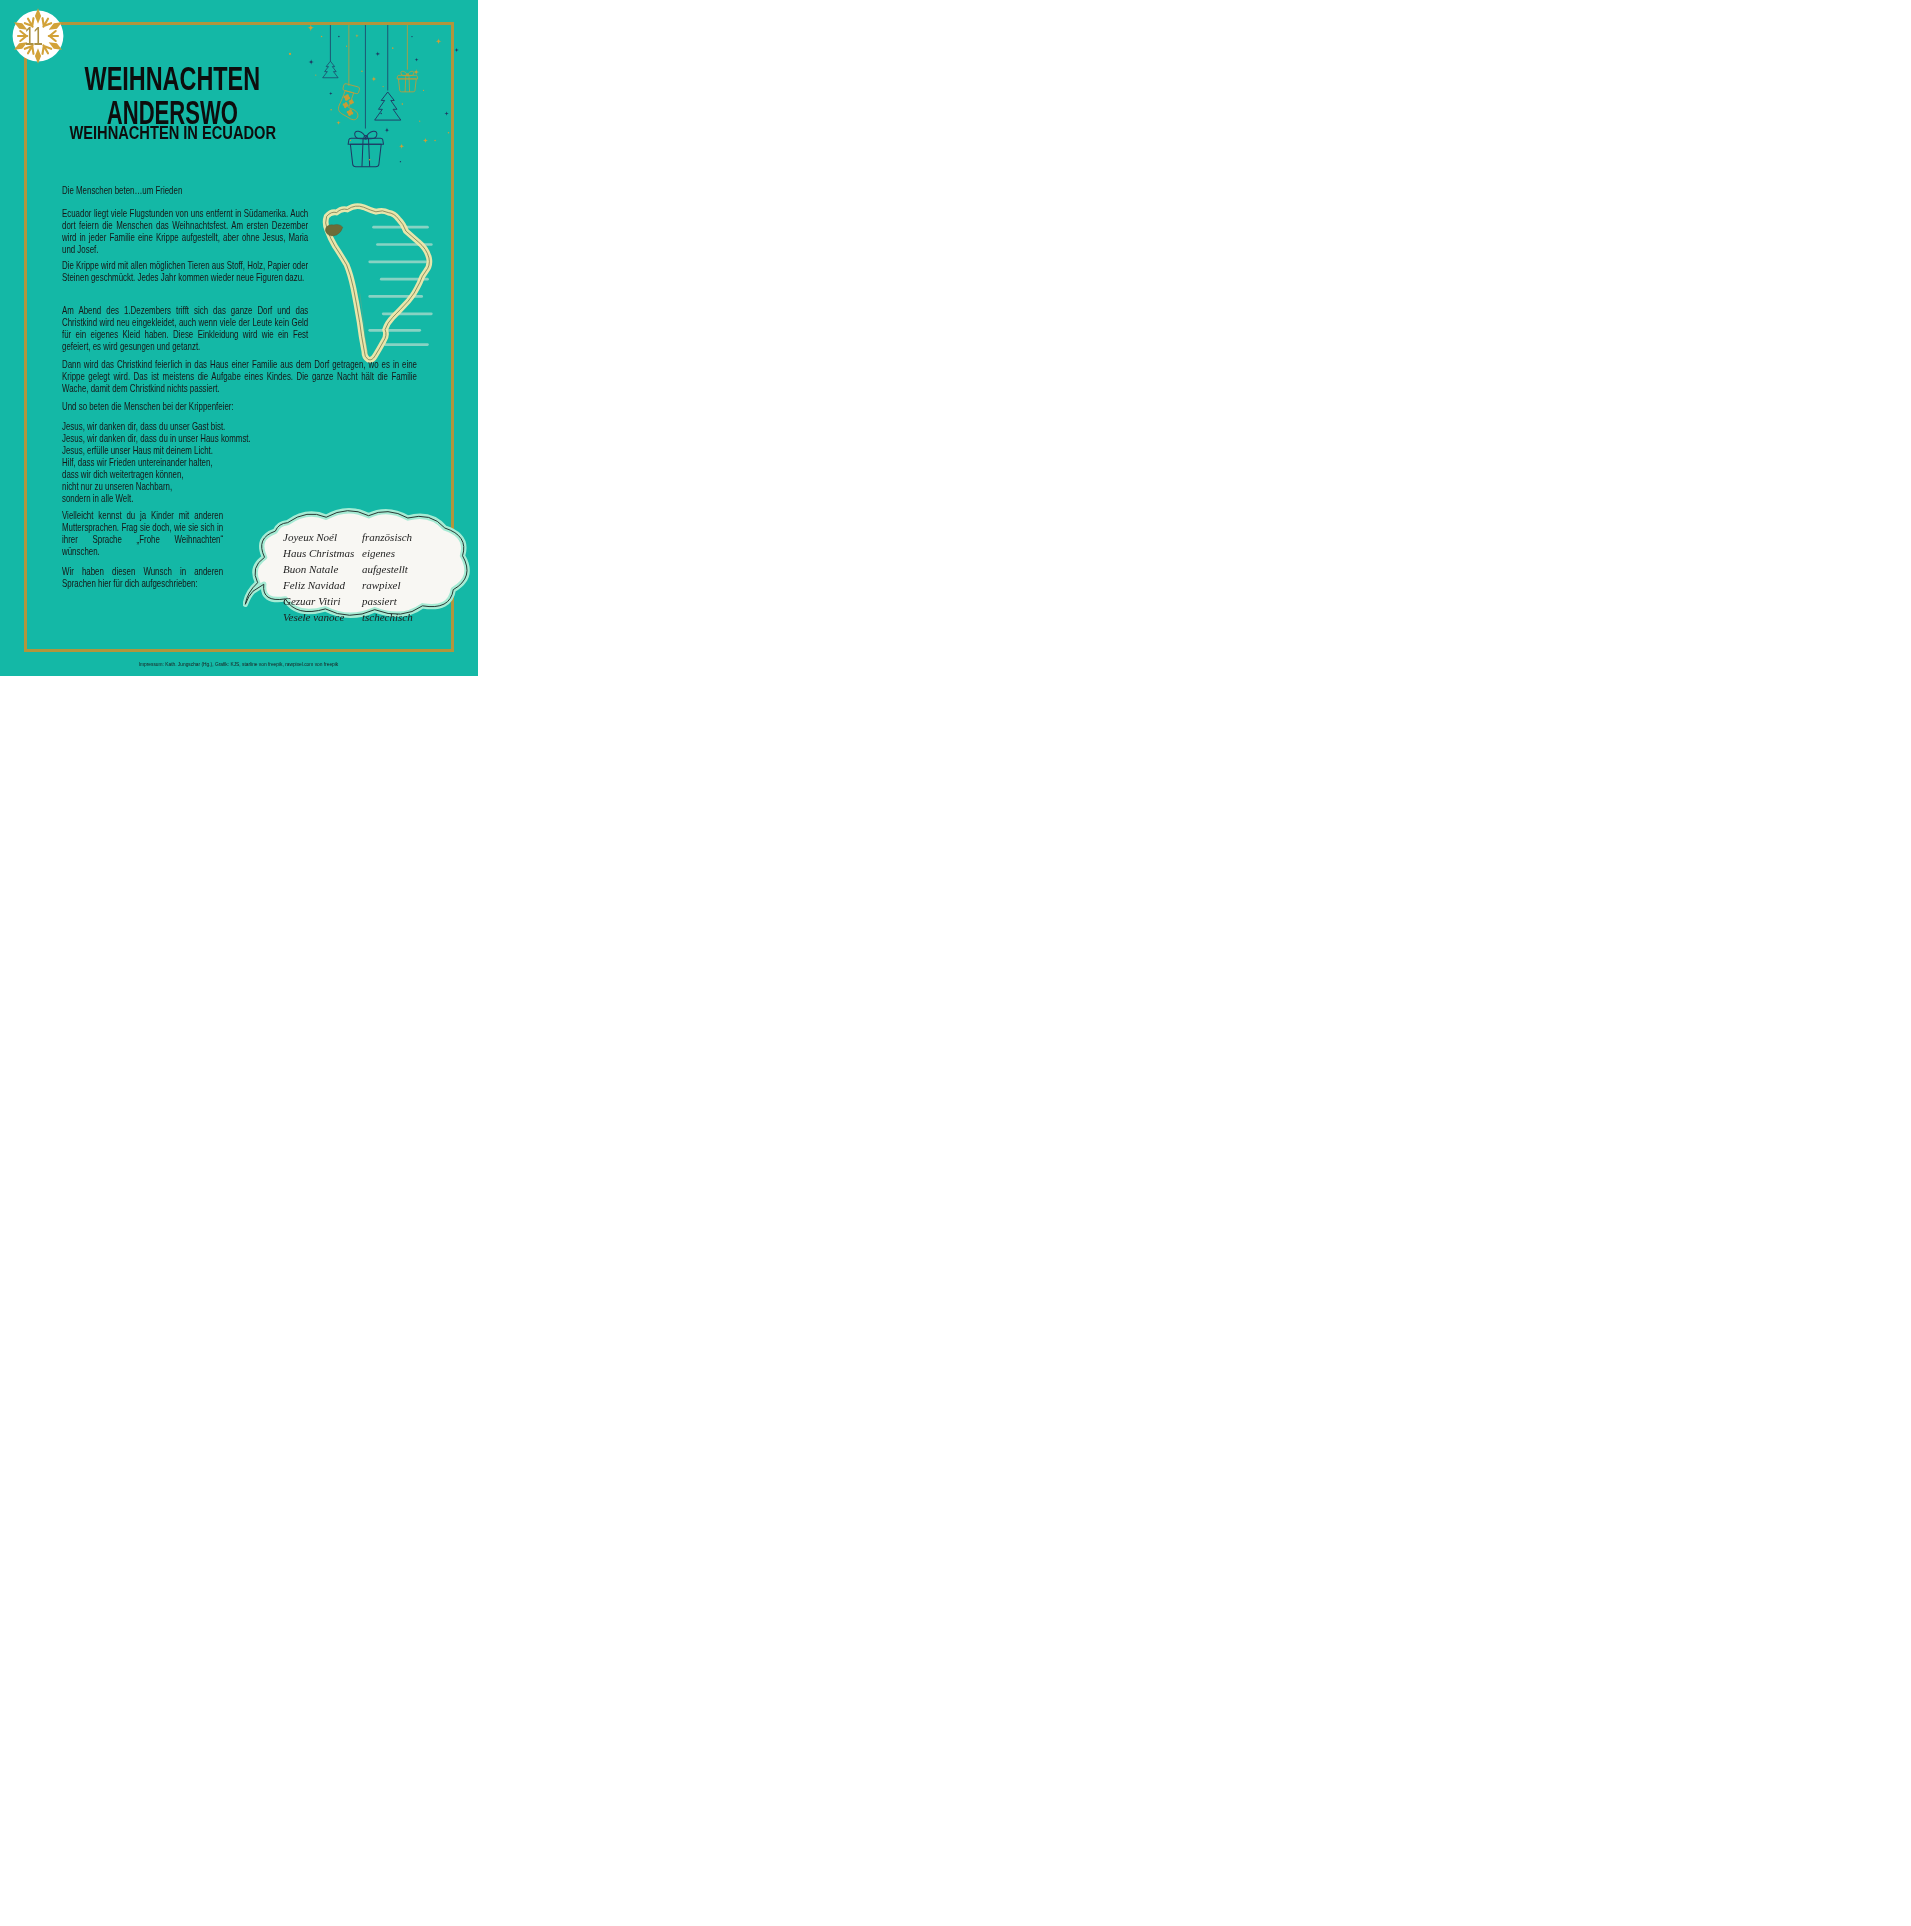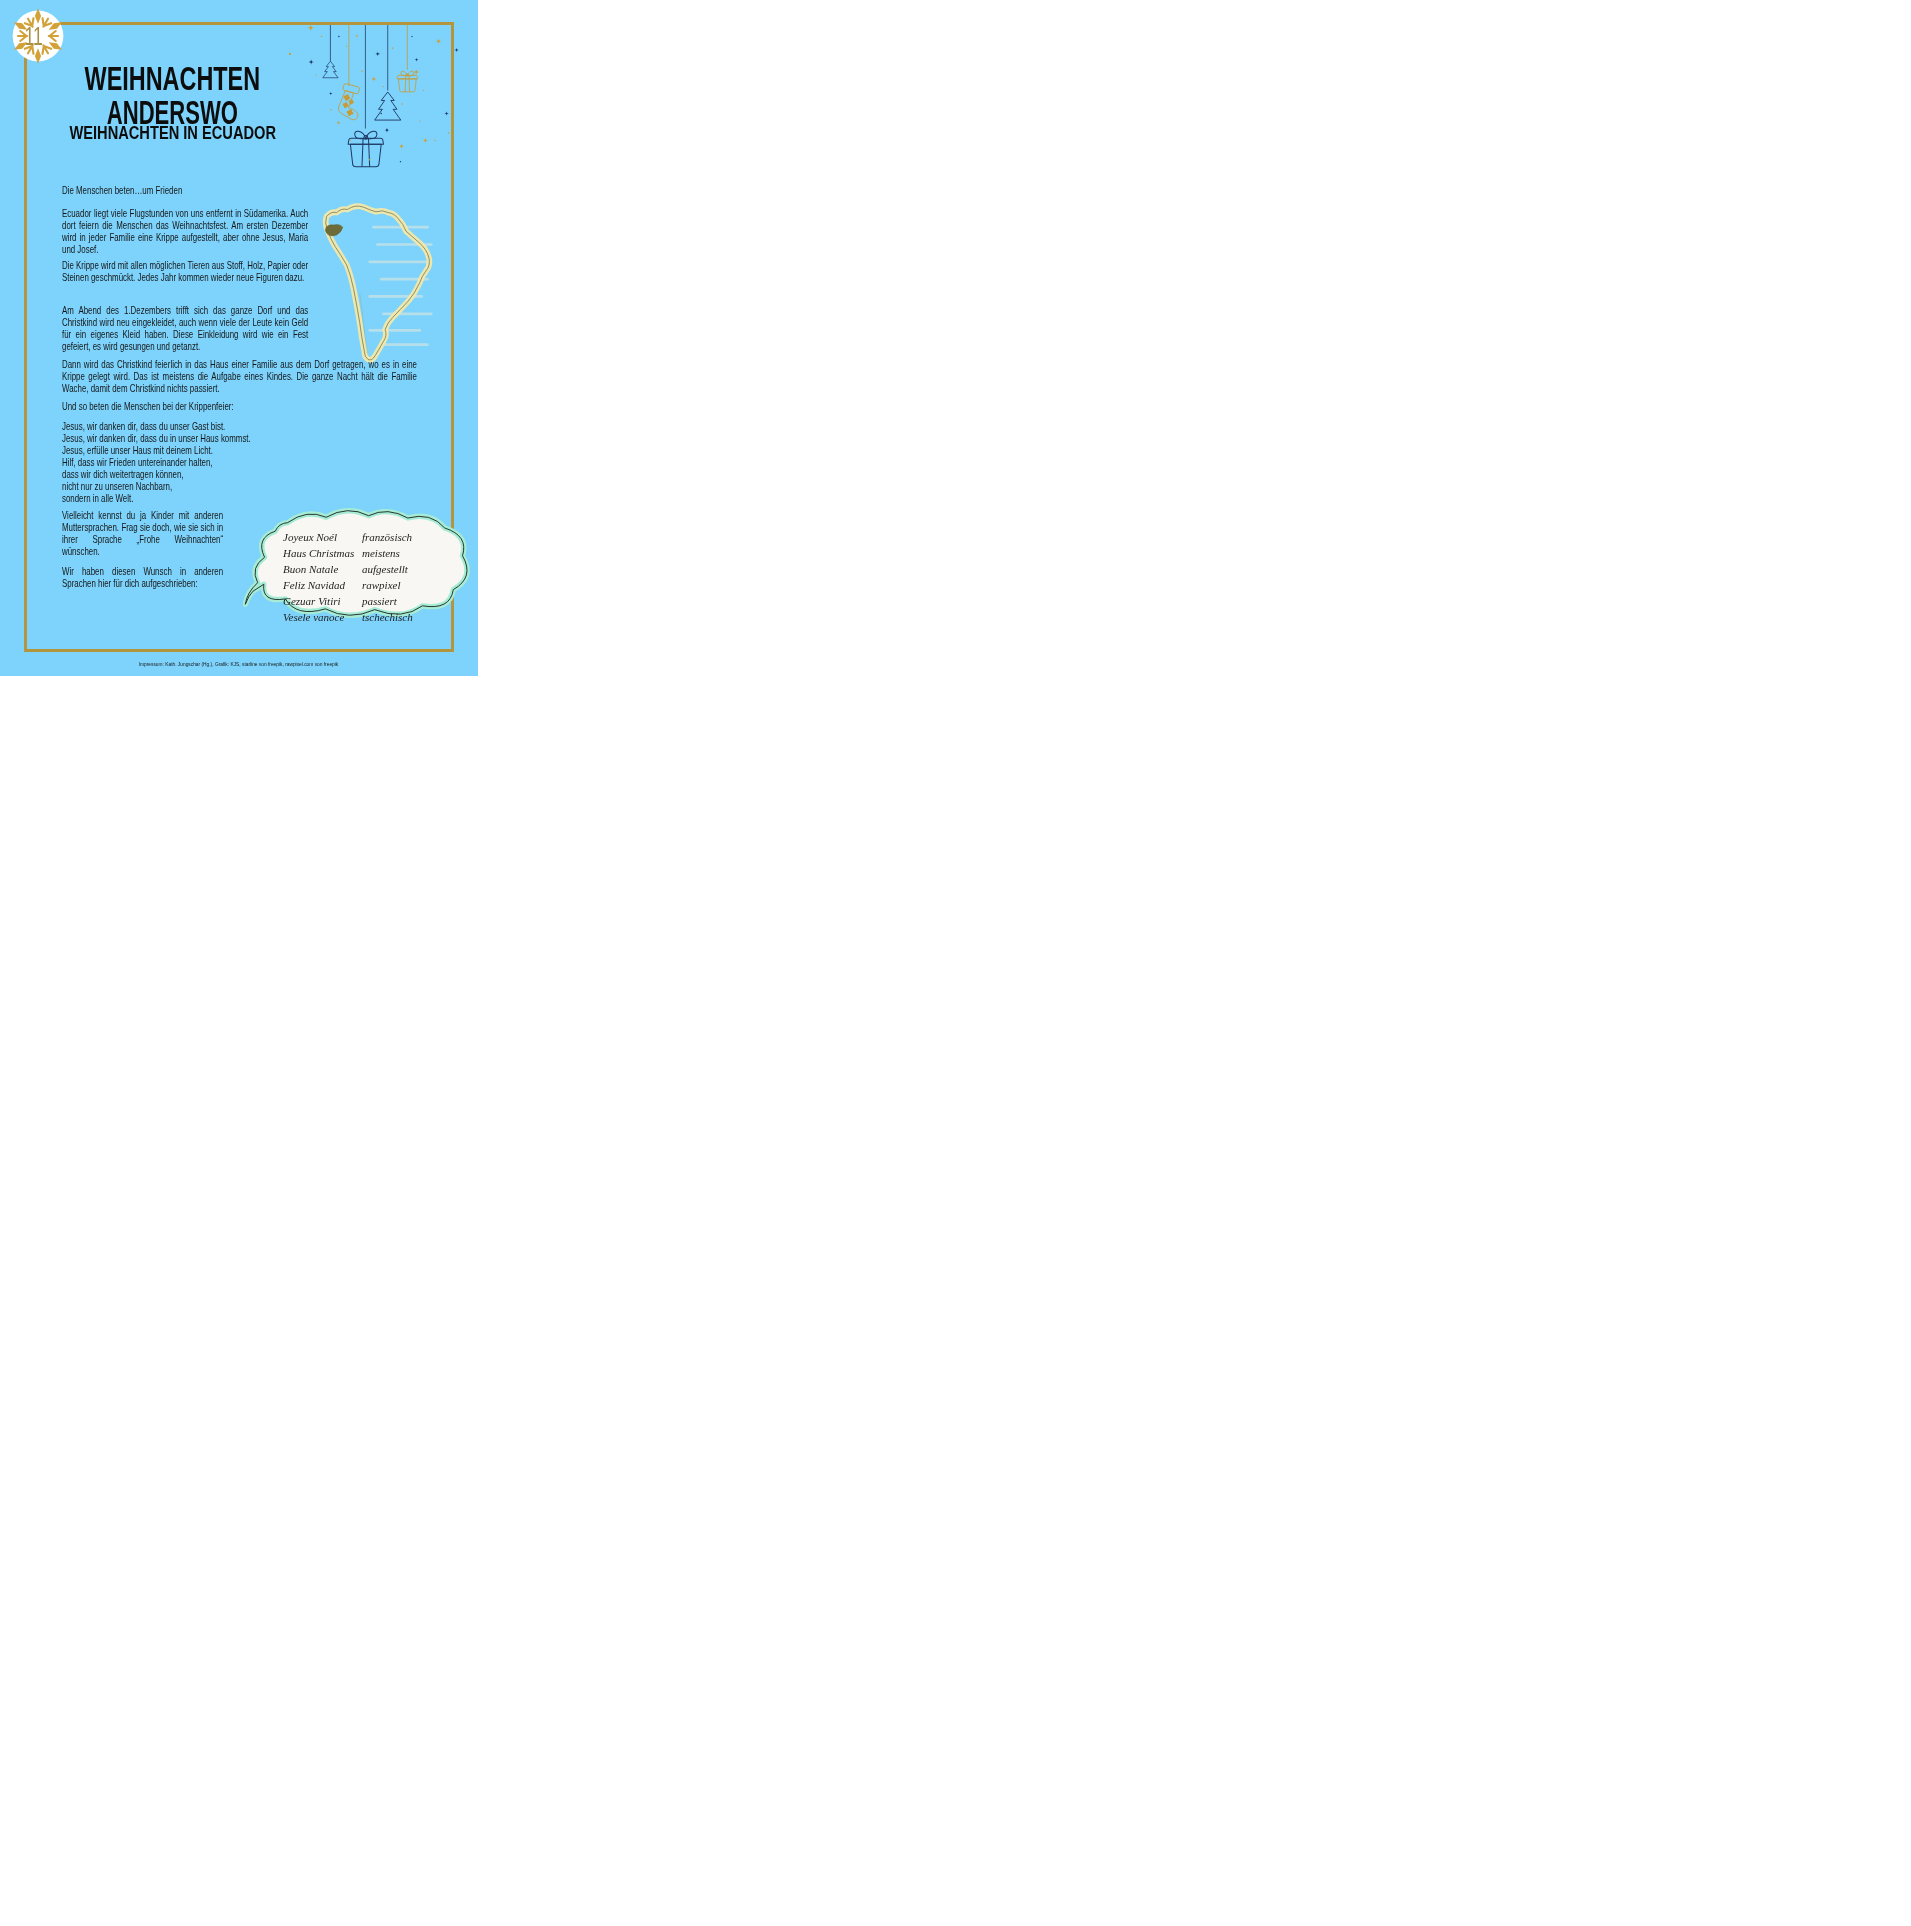--- a/index.html
+++ b/index.html
@@ -1,17 +1,17 @@
 <!DOCTYPE html>
 <html style="font-size:6.2px"><head>
 <meta charset="utf-8">
 <style>
   html,body{margin:0;padding:0;background:#ffffff;}
   .page{
-    position:relative; width:478px; height:676px; background:#7dd3fc; overflow:hidden;
+    position:relative; width:478px; height:676px; background:#14b8a6; overflow:hidden;
     font-family:"Liberation Sans","DejaVu Sans",sans-serif; color:#161616;
   }
   
   .frame{
     position:absolute; left:24px; top:22.3px; width:430px; height:630px;
     border:3.1px solid #b2953c; box-sizing:border-box;
   }
   
   .tb{position:absolute; font-size:10.4px; line-height:12px; transform:scaleX(0.76); transform-origin:0 0;}
   .just{text-align:justify;}
@@ -210,21 +210,21 @@
     <path d="M96,40 Q146,4 196,26 Q252,-6 306,22 Q356,-2 408,28 Q468,12 504,54 Q566,74 550,126 Q582,182 526,214 Q518,268 446,256 Q394,294 322,266 Q256,296 194,264 Q118,286 90,238 Q28,248 34,200 L6,218 Q-6,230 -14,252 Q-10,222 18,196 Q-2,156 36,130 Q12,80 64,62 Q72,42 96,40 Z" fill="none" stroke="#22302c" stroke-width="2.5" stroke-linejoin="round"></path>
   </svg>
 
   <div id="greetings">
     <div class="row">
       <span class="greet">Joyeux Noél</span>
       <span class="lang">französisch</span>
     </div>
     <div class="row">
       <span class="greet">Haus Christmas</span>
-      <span class="lang">meistens</span>
+      <span class="lang">eigenes</span>
     </div>
     <div class="row">
       <span class="greet">Buon Natale</span>
       <span class="lang">aufgestellt</span>
     </div>
     <div class="row">
       <span class="greet">Feliz Navidad</span>
       <span class="lang">rawpixel</span>
     </div>
     <div class="row">

